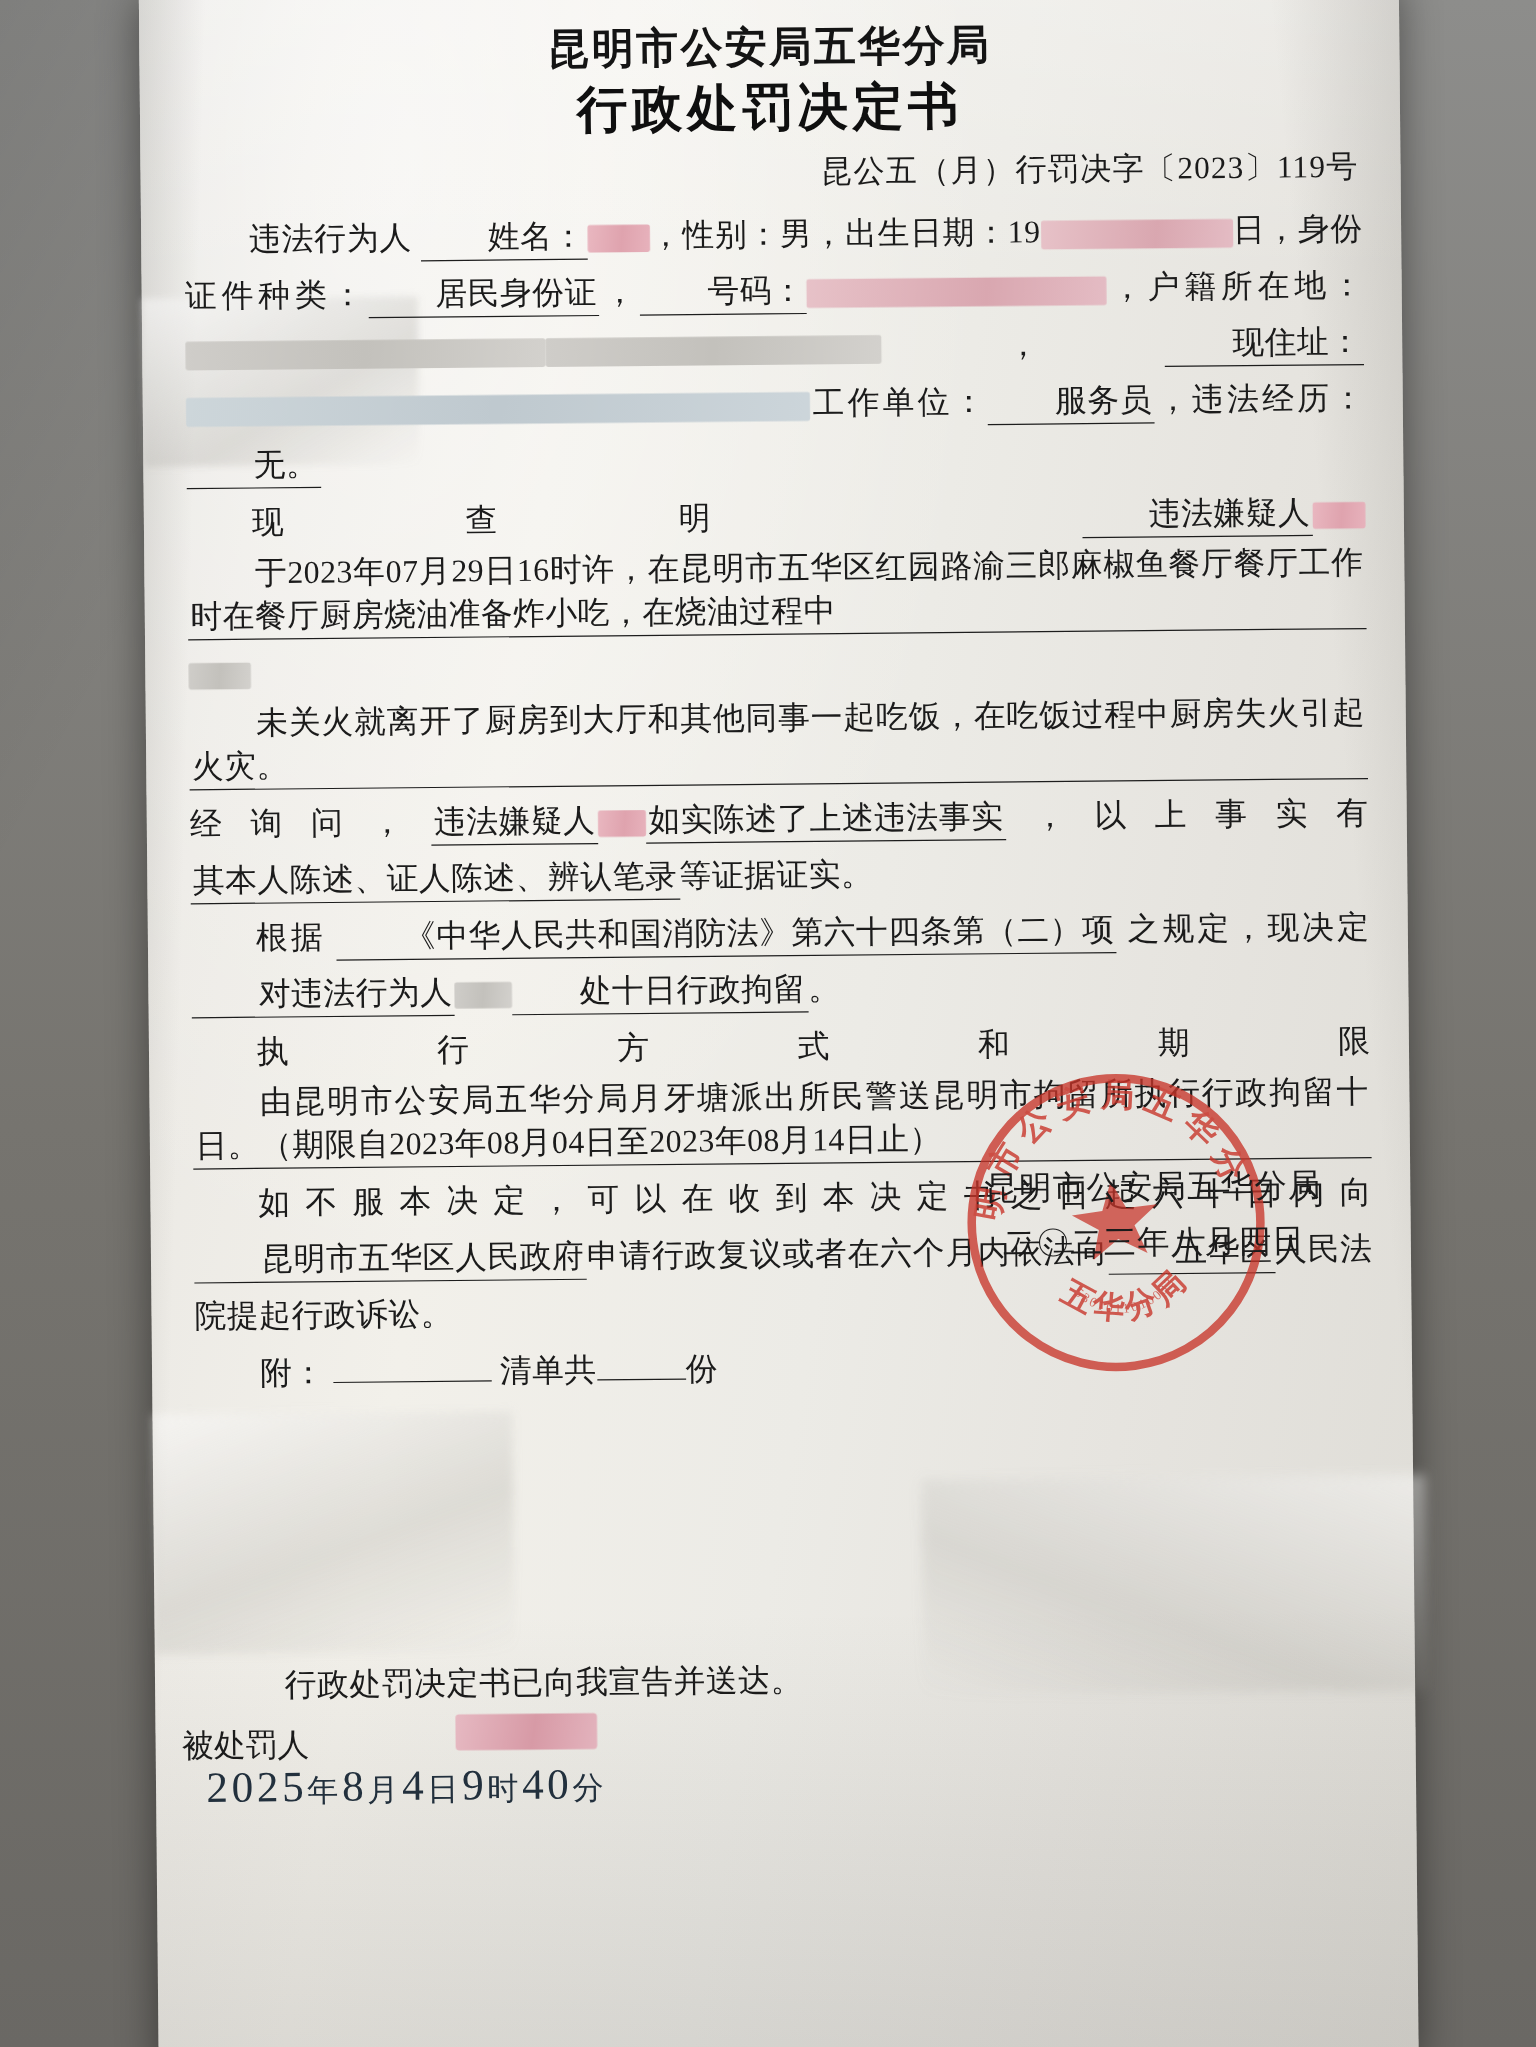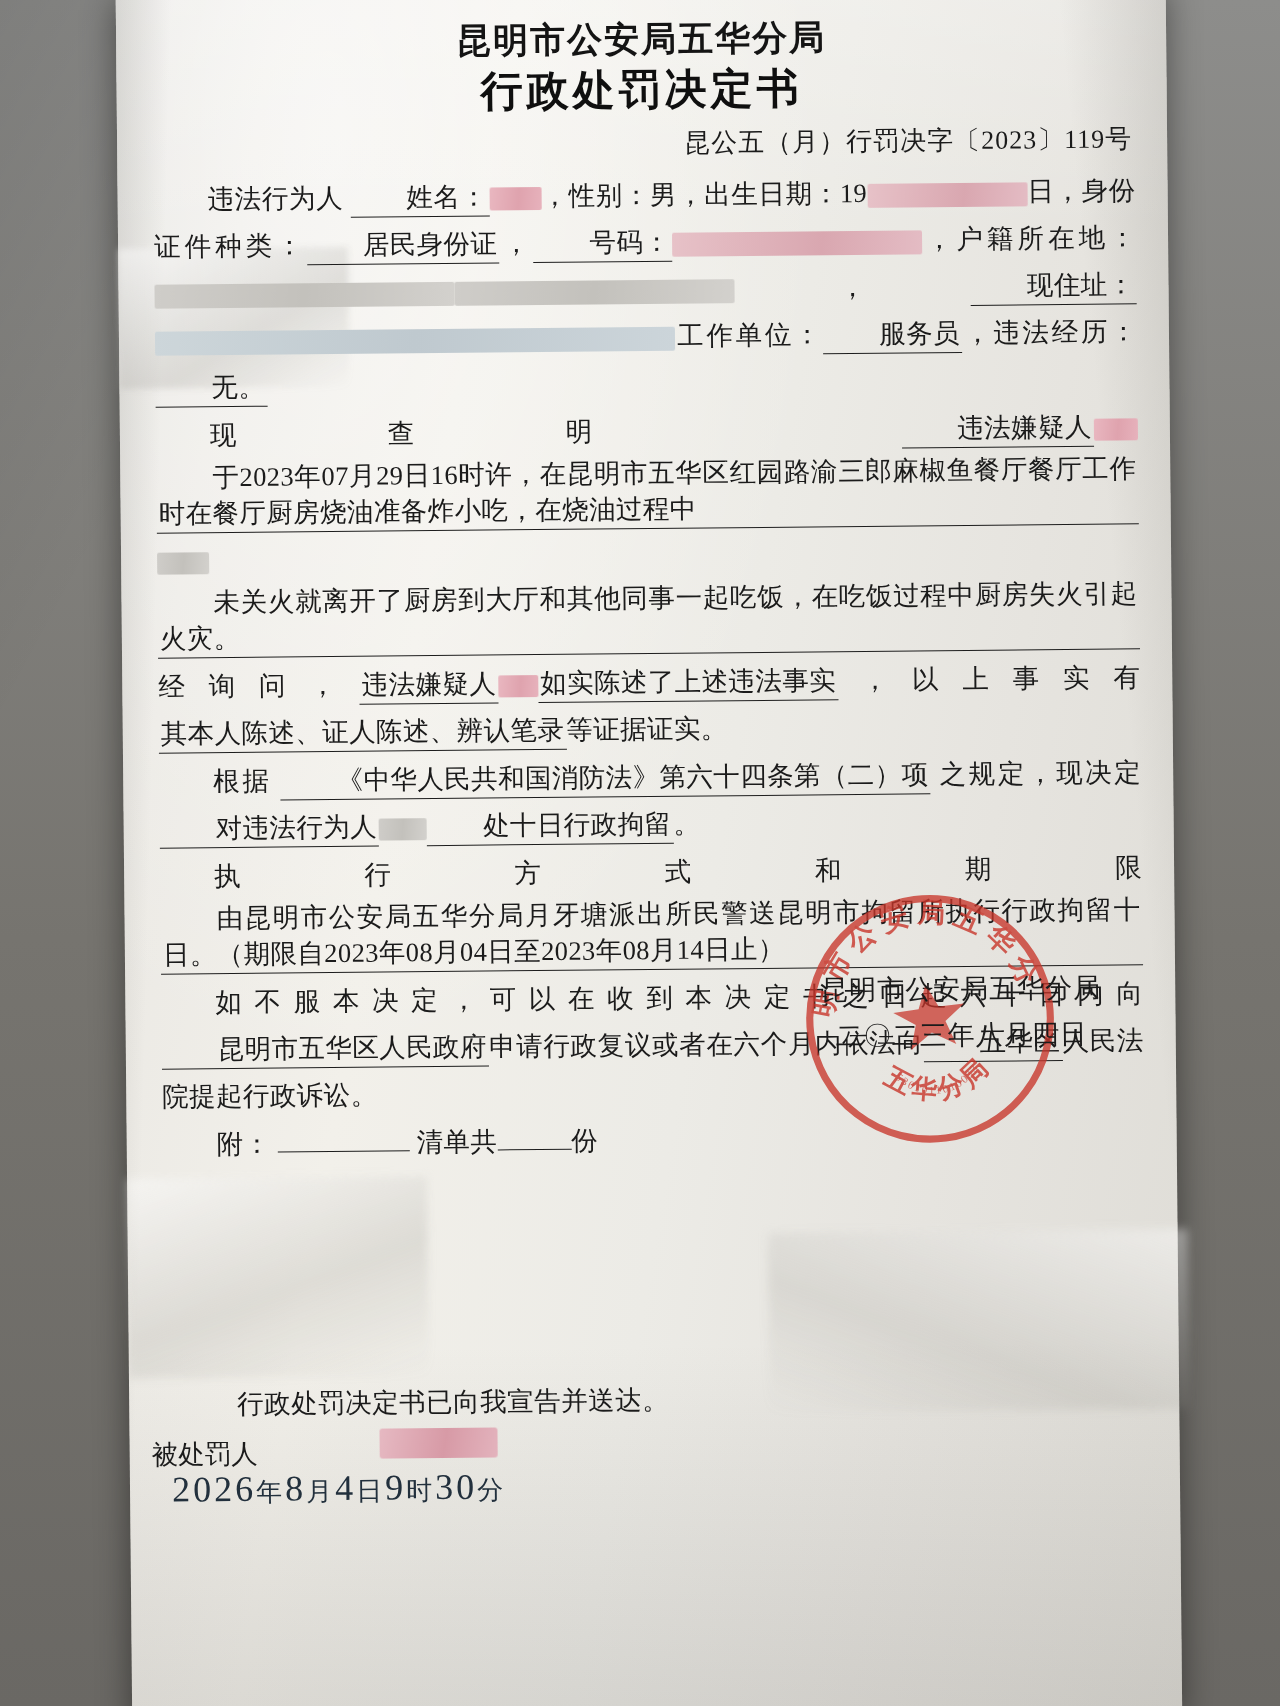--- a/index.html
+++ b/index.html
@@ -284,18 +284,18 @@
       </div>
 
       <div class="ack">
         <span class="lead">行政处罚决定书已向我宣告并送达。</span>
       </div>
 
       <div class="signer">被处罚人</div>
       <div class="scribble"></div>
 
       <div class="handwrite hw-ink">
-        <span>2026</span><span style="font-size:26px;">年</span><span>8</span><span style="font-size:26px;">月</span><span>4</span><span style="font-size:26px;">日</span><span>9</span><span style="font-size:26px;">时</span><span>30</span><span style="font-size:26px;">分</span>
+        <span>2025</span><span style="font-size:26px;">年</span><span>8</span><span style="font-size:26px;">月</span><span>4</span><span style="font-size:26px;">日</span><span>9</span><span style="font-size:26px;">时</span><span>40</span><span style="font-size:26px;">分</span>
       </div>
 
     </div>
   </div>
 </div>
 
 </body></html>

